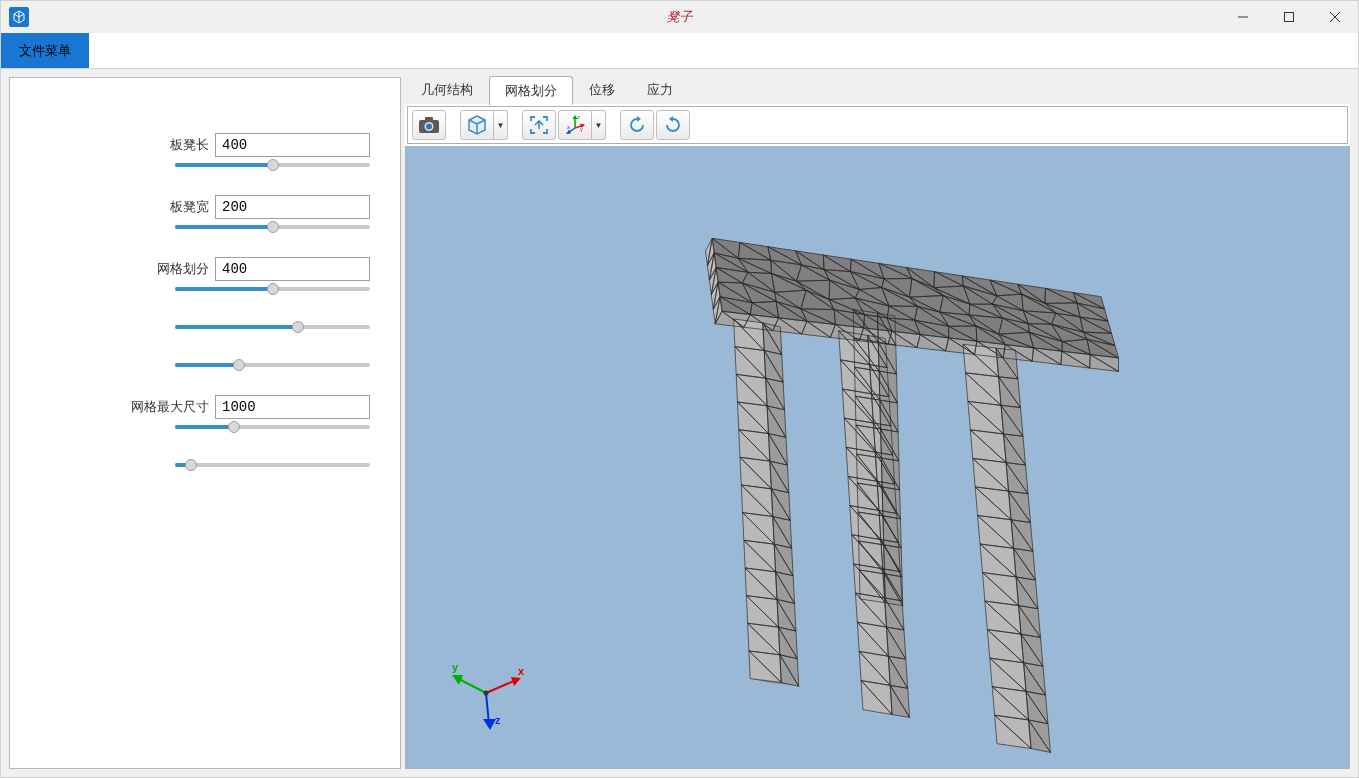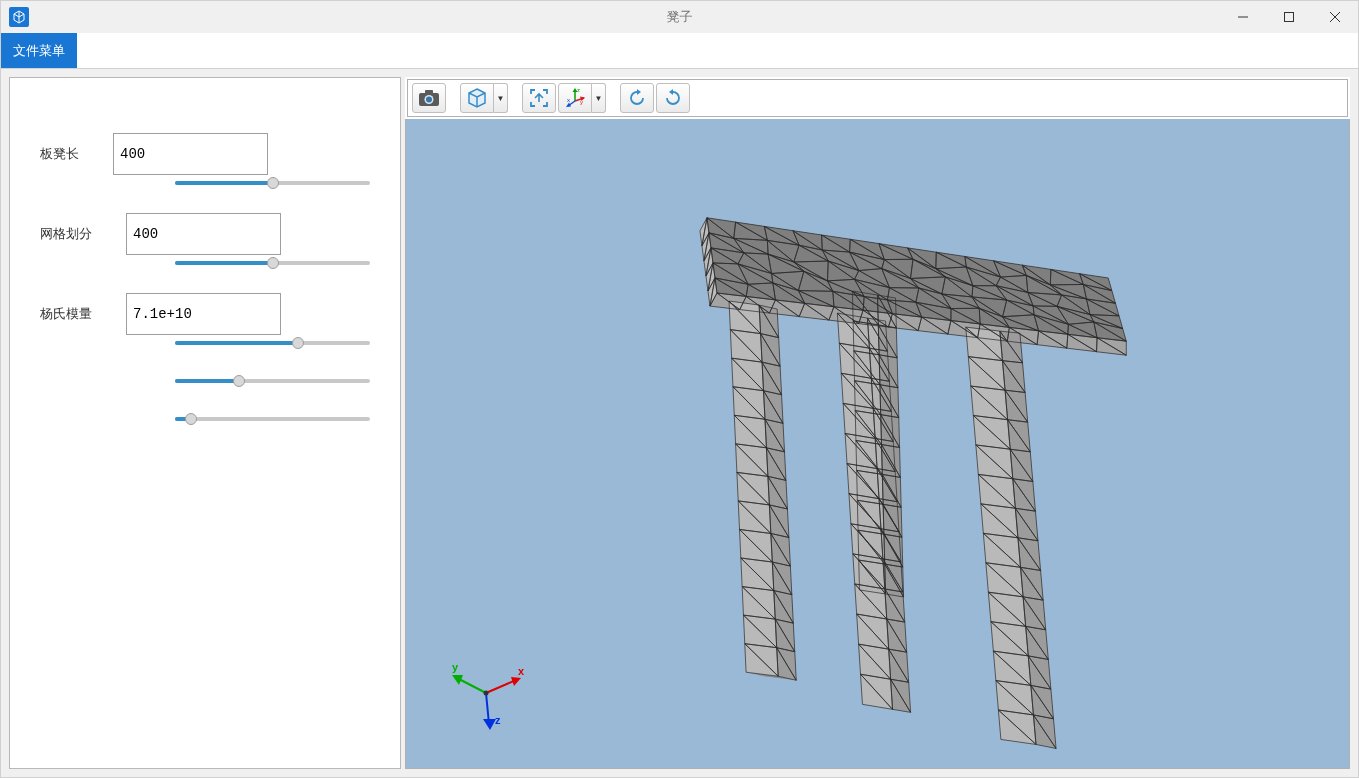--- a/index.html
+++ b/index.html
@@ -33,22 +33,23 @@
       display: flex;
       align-items: center;
       justify-content: center;
       color: white;
       border-radius: 2px;
     }
     .titlebar-title {
       position: absolute;
       left: 50%;
       transform: translateX(-50%);
-      color: #737373;
+      color: #b91c1c;
       font-size: 13px;
+      font-style: italic;
     }
     .titlebar-controls {
       position: absolute;
       right: 0;
       top: 0;
       height: 32px;
       display: flex;
     }
     .titlebar-btn {
       width: 46px;
@@ -61,22 +62,22 @@
     }
     .menubar {
       height: 36px;
       background: #fff;
       display: flex;
       align-items: stretch;
       border-bottom: 1px solid #d0d0d0;
     }
     .menu-item {
       background: #1976d2;
-      color: #ffffff;
-      padding: 0 12px;
+      color: #000000;
+      padding: 0 18px;
       display: flex;
       align-items: center;
       cursor: pointer;
       font-size: 13px;
     }
     .content {
       flex: 1;
       display: flex;
       padding: 8px;
       gap: 0;
@@ -89,36 +90,35 @@
       overflow-y: auto;
     }
     .param-row {
       display: flex;
       flex-direction: column;
       margin-bottom: 28px;
     }
     .param-top {
       display: flex;
       align-items: center;
-      justify-content: flex-start;
+      justify-content: flex-end;
       gap: 6px;
     }
     .param-label {
       font-size: 13px;
       color: #333;
       text-align: right;
     }
     .param-input {
       width: 155px;
-      height: 42px;
+      height: 24px;
       border: 1px solid #9e9e9e;
       padding: 0 6px;
       font-family: "Courier New", monospace;
       font-size: 14px;
-      margin-left: 28px;
     }
     .param-slider {
       margin-top: 6px;
       display: flex;
       align-items: center;
       justify-content: flex-end;
     }
     .slider-track {
       width: 195px;
       height: 4px;
@@ -283,61 +283,88 @@
     </div>
     <div class="param-slider">
       <div class="slider-track">
         <div class="slider-fill" style="width:50%"></div>
         <div class="slider-thumb" style="left:50%"></div>
       </div>
     </div>
         </div>
         <div class="param-row">
     <div class="param-top">
+      <span class="param-label">板凳宽</span>
+      <input class="param-input" value="200" style="">
+    </div>
+    <div class="param-slider">
+      <div class="slider-track">
+        <div class="slider-fill" style="width:50%"></div>
+        <div class="slider-thumb" style="left:50%"></div>
+      </div>
+    </div>
+        </div>
+        <div class="param-row">
+    <div class="param-top">
       <span class="param-label">网格划分</span>
       <input class="param-input" value="400" style="">
     </div>
     <div class="param-slider">
       <div class="slider-track">
         <div class="slider-fill" style="width:50%"></div>
         <div class="slider-thumb" style="left:50%"></div>
       </div>
     </div>
         </div>
         <div class="param-row">
-    <div class="param-top">
-      <span class="param-label">杨氏模量</span>
-      <input class="param-input" value="7.1e+10" style="">
-    </div>
     <div class="param-slider">
       <div class="slider-track">
         <div class="slider-fill" style="width:63%"></div>
         <div class="slider-thumb" style="left:63%"></div>
       </div>
     </div>
         </div>
         <div class="param-row">
     <div class="param-slider">
       <div class="slider-track">
         <div class="slider-fill" style="width:33%"></div>
         <div class="slider-thumb" style="left:33%"></div>
       </div>
     </div>
         </div>
         <div class="param-row">
+    <div class="param-top">
+      <span class="param-label">网格最大尺寸</span>
+      <input class="param-input" value="1000" style="">
+    </div>
+    <div class="param-slider">
+      <div class="slider-track">
+        <div class="slider-fill" style="width:30%"></div>
+        <div class="slider-thumb" style="left:30%"></div>
+      </div>
+    </div>
+        </div>
+        <div class="param-row">
     <div class="param-slider">
       <div class="slider-track">
         <div class="slider-fill" style="width:8%"></div>
         <div class="slider-thumb" style="left:8%"></div>
       </div>
     </div>
         </div>
       </div>
 
     <div class="right-panel">
+      <div class="tabs">
+
+      <div class="tab">几何结构</div>
+          <div class="tab active">网格划分</div>
+          <div class="tab">位移</div>
+          <div class="tab">应力</div>
+        </div>
       <div class="toolbar-wrap">
         <div class="toolbar">
           <div class="tool-btn">
             <svg width="22" height="18" viewBox="0 0 22 18">
                 <rect x="1" y="4" width="20" height="13" rx="2" fill="#5a5a5a"></rect>
                 <rect x="7" y="1" width="8" height="4" rx="1" fill="#5a5a5a"></rect>
                 <circle cx="11" cy="10.5" r="4.5" fill="#d5e5f2"></circle>
                 <circle cx="11" cy="10.5" r="3" fill="#3775a5"></circle>
               </svg>
           </div>

